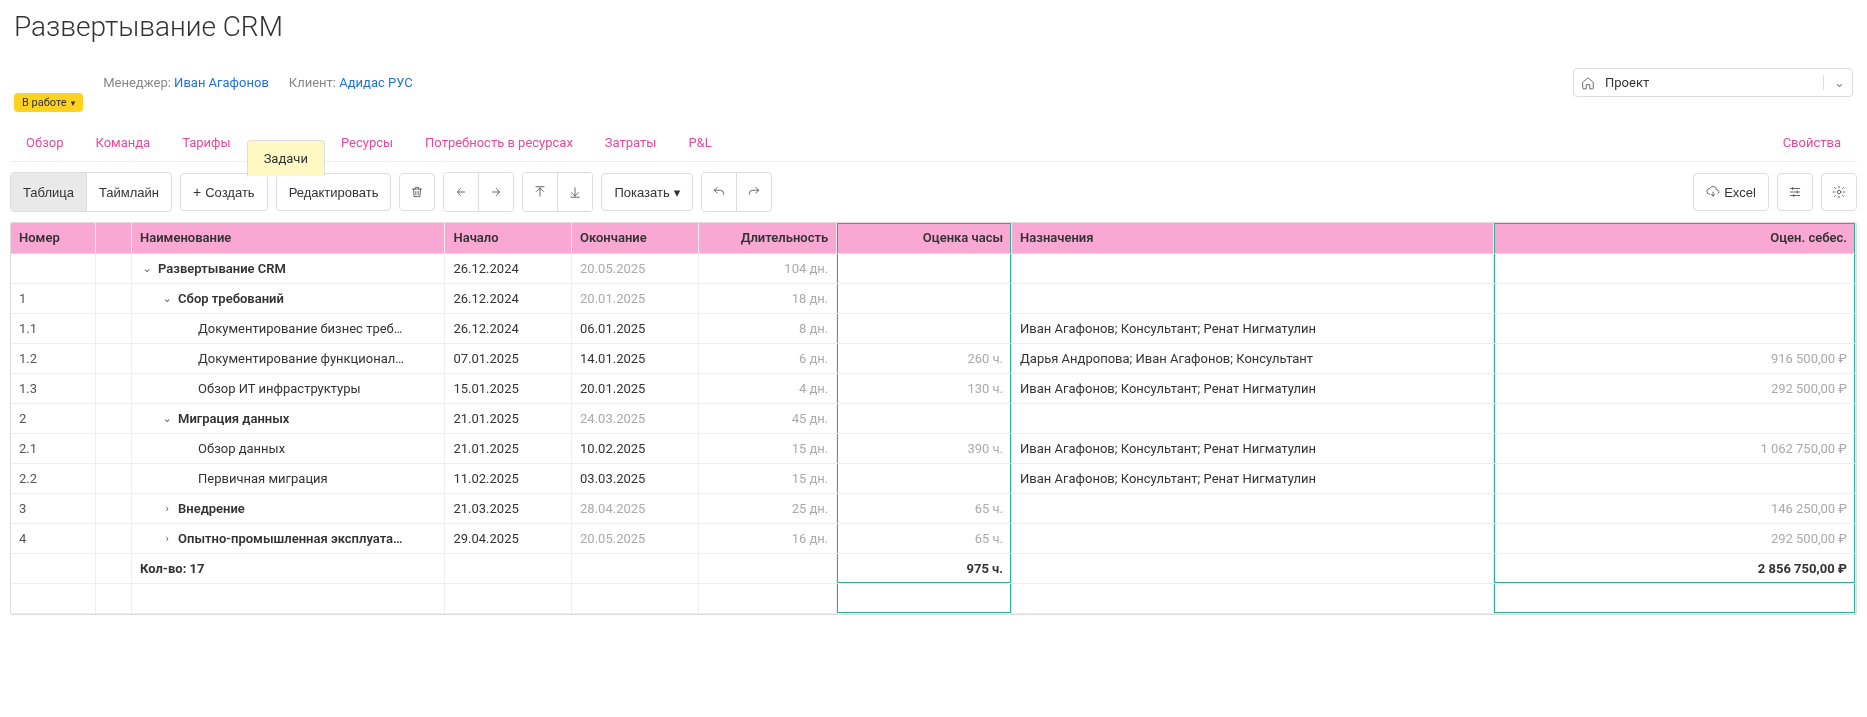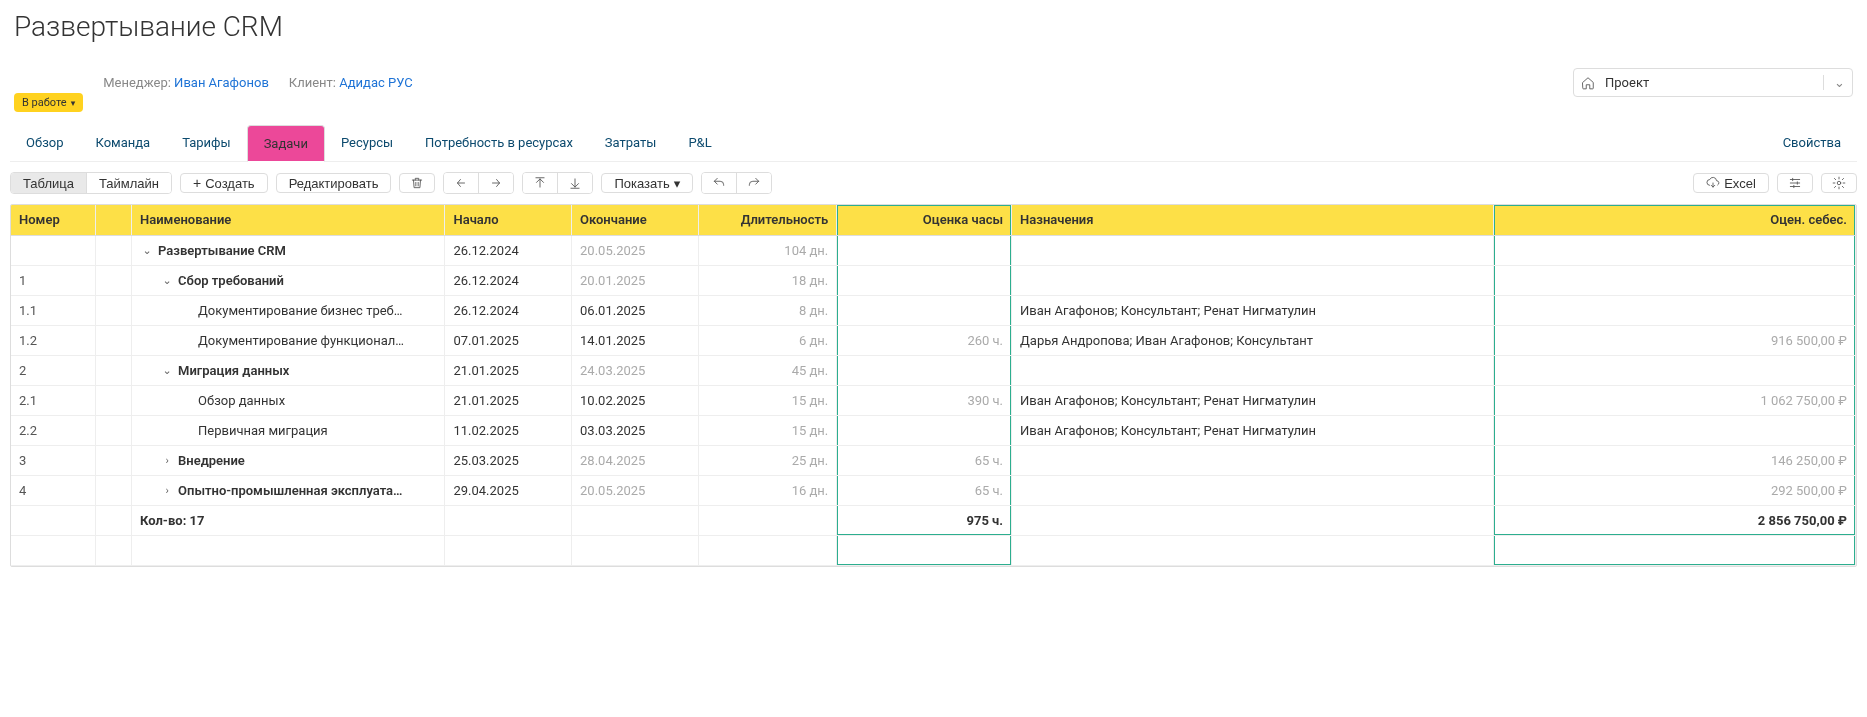--- a/index.html
+++ b/index.html
@@ -7,37 +7,37 @@
 .header-row { display: flex; align-items: center; gap: 20px; margin-bottom: 6px; padding: 0 4px; }
 .page-title { font-size: 28px; font-weight: 300; color: #333; }
 .meta-row { display: flex; align-items: center; gap: 20px; padding: 4px 4px 12px; }
 .status-badge { background: #ffd21f; border-radius: 4px; padding: 3px 8px; font-size: 11px; color: #333; display: inline-flex; align-items: center; gap: 4px; cursor: pointer; margin-top: 40px; }
 .status-badge::after { content:"▾"; font-size: 9px; }
 .meta-item { color: #888; font-size: 13px; }
 .meta-item a { color: #1e73d6; text-decoration: none; }
 .project-select { margin-left: auto; border: 1px solid #ddd; border-radius: 4px; padding: 6px 7px; display: flex; align-items: center; gap: 10px; min-width: 280px; cursor: pointer; }
 .project-select .chev { margin-left: auto; color: #888; border-left: 1px solid #ddd; padding-left: 10px; }
 .tabs-row { display: flex; align-items: center; border-bottom: 1px solid #eee; }
-.tab { padding: 10px 16px; color: #0c4a6e; cursor: pointer; font-size: 13px; }
-.tab.active { color: #333; background: #ec4899; border: 1px solid #ddd; border-bottom: 1px solid #fff; border-radius: 4px 4px 0 0; position: relative; top: 1px; }
+.tab { padding: 10px 16px; color: #ec4899; cursor: pointer; font-size: 13px; }
+.tab.active { color: #333; background: #fef9c3; border: 1px solid #ddd; border-bottom: 1px solid #fff; border-radius: 4px 4px 0 0; position: relative; top: 16px; }
 .tabs-row .props { margin-left: auto; }
 .toolbar { display: flex; align-items: center; gap: 8px; padding: 10px 0; }
 .btn-group { display: inline-flex; border: 1px solid #ddd; border-radius: 4px; overflow: hidden; }
 .btn-group .btn { border: none; border-right: 1px solid #ddd; border-radius: 0; }
 .btn-group .btn:last-child { border-right: none; }
-.btn { border: 1px solid #ddd; background: #fff; padding: 6px 12px; font-size: 13px; color: #333; cursor: pointer; border-radius: 4px; display: inline-flex; align-items: center; gap: 4px; height: 20px; }
+.btn { border: 1px solid #ddd; background: #fff; padding: 6px 12px; font-size: 13px; color: #333; cursor: pointer; border-radius: 4px; display: inline-flex; align-items: center; gap: 4px; height: 38px; }
 .btn.active { background: #e9e9e9; }
 .btn.icon-only { padding: 6px 10px; }
 .toolbar .spacer { margin-left: auto; }
 svg.ic { width: 14px; height: 14px; stroke: #555; stroke-width: 1.5; fill: none; stroke-linecap: round; stroke-linejoin: round; }
 
 .grid { border: 1px solid #ddd; border-radius: 2px; width: 100%; overflow: hidden; }
 .grid table { width: 100%; border-collapse: collapse; table-layout: fixed; }
 .grid th, .grid td { border-right: 1px solid #eee; border-bottom: 1px solid #eee; padding: 6px 8px; font-size: 13px; height: 30px; vertical-align: middle; overflow: hidden; text-overflow: ellipsis; white-space: nowrap; }
-.grid th { font-weight: 600; text-align: left; background: #fde047; border-bottom: 1px solid #ddd; }
+.grid th { font-weight: 600; text-align: left; background: #f9a8d4; border-bottom: 1px solid #ddd; }
 .grid th.right, .grid td.right { text-align: right; }
 .grid td.muted { color: #aaa; }
 .grid td.num { color: #555; }
 .col-handle { width: 30px; padding: 0; }
 .indent-0 { padding-left: 0; }
 .indent-1 { padding-left: 20px; }
 .indent-2 { padding-left: 40px; }
 .row-tree { display: flex; align-items: center; gap: 4px; }
 .tree-caret { width: 14px; display: inline-block; color: #666; font-size: 11px; text-align: center; }
 .bold { font-weight: 600; }
@@ -246,20 +246,36 @@
             </div>
           </td>
           <td>07.01.2025</td>
           <td class="">14.01.2025</td>
           <td class="right muted">6 дн.</td>
           <td class="right highlight-border muted">260 ч.</td>
           <td>Дарья Андропова; Иван Агафонов; Консультант</td>
           <td class="right highlight-border muted">916 500,00 ₽</td>
         </tr>
         <tr>
+          <td class="num">1.3</td>
+          <td class="col-handle"></td>
+          <td>
+            <div class="row-tree indent-2">
+              <span class="tree-caret"></span>
+              <span class="">Обзор ИТ инфраструктуры</span>
+            </div>
+          </td>
+          <td>15.01.2025</td>
+          <td class="">20.01.2025</td>
+          <td class="right muted">4 дн.</td>
+          <td class="right highlight-border muted">130 ч.</td>
+          <td>Иван Агафонов; Консультант; Ренат Нигматулин</td>
+          <td class="right highlight-border muted">292 500,00 ₽</td>
+        </tr>
+        <tr>
           <td class="num">2</td>
           <td class="col-handle"></td>
           <td>
             <div class="row-tree indent-1">
               <span class="tree-caret">⌄</span>
               <span class="bold">Миграция данных</span>
             </div>
           </td>
           <td>21.01.2025</td>
           <td class="muted">24.03.2025</td>
@@ -302,21 +318,21 @@
         </tr>
         <tr>
           <td class="num">3</td>
           <td class="col-handle"></td>
           <td>
             <div class="row-tree indent-1">
               <span class="tree-caret">›</span>
               <span class="bold">Внедрение</span>
             </div>
           </td>
-          <td>25.03.2025</td>
+          <td>21.03.2025</td>
           <td class="muted">28.04.2025</td>
           <td class="right muted">25 дн.</td>
           <td class="right highlight-border muted">65 ч.</td>
           <td></td>
           <td class="right highlight-border muted">146 250,00 ₽</td>
         </tr>
         <tr>
           <td class="num">4</td>
           <td class="col-handle"></td>
           <td>

